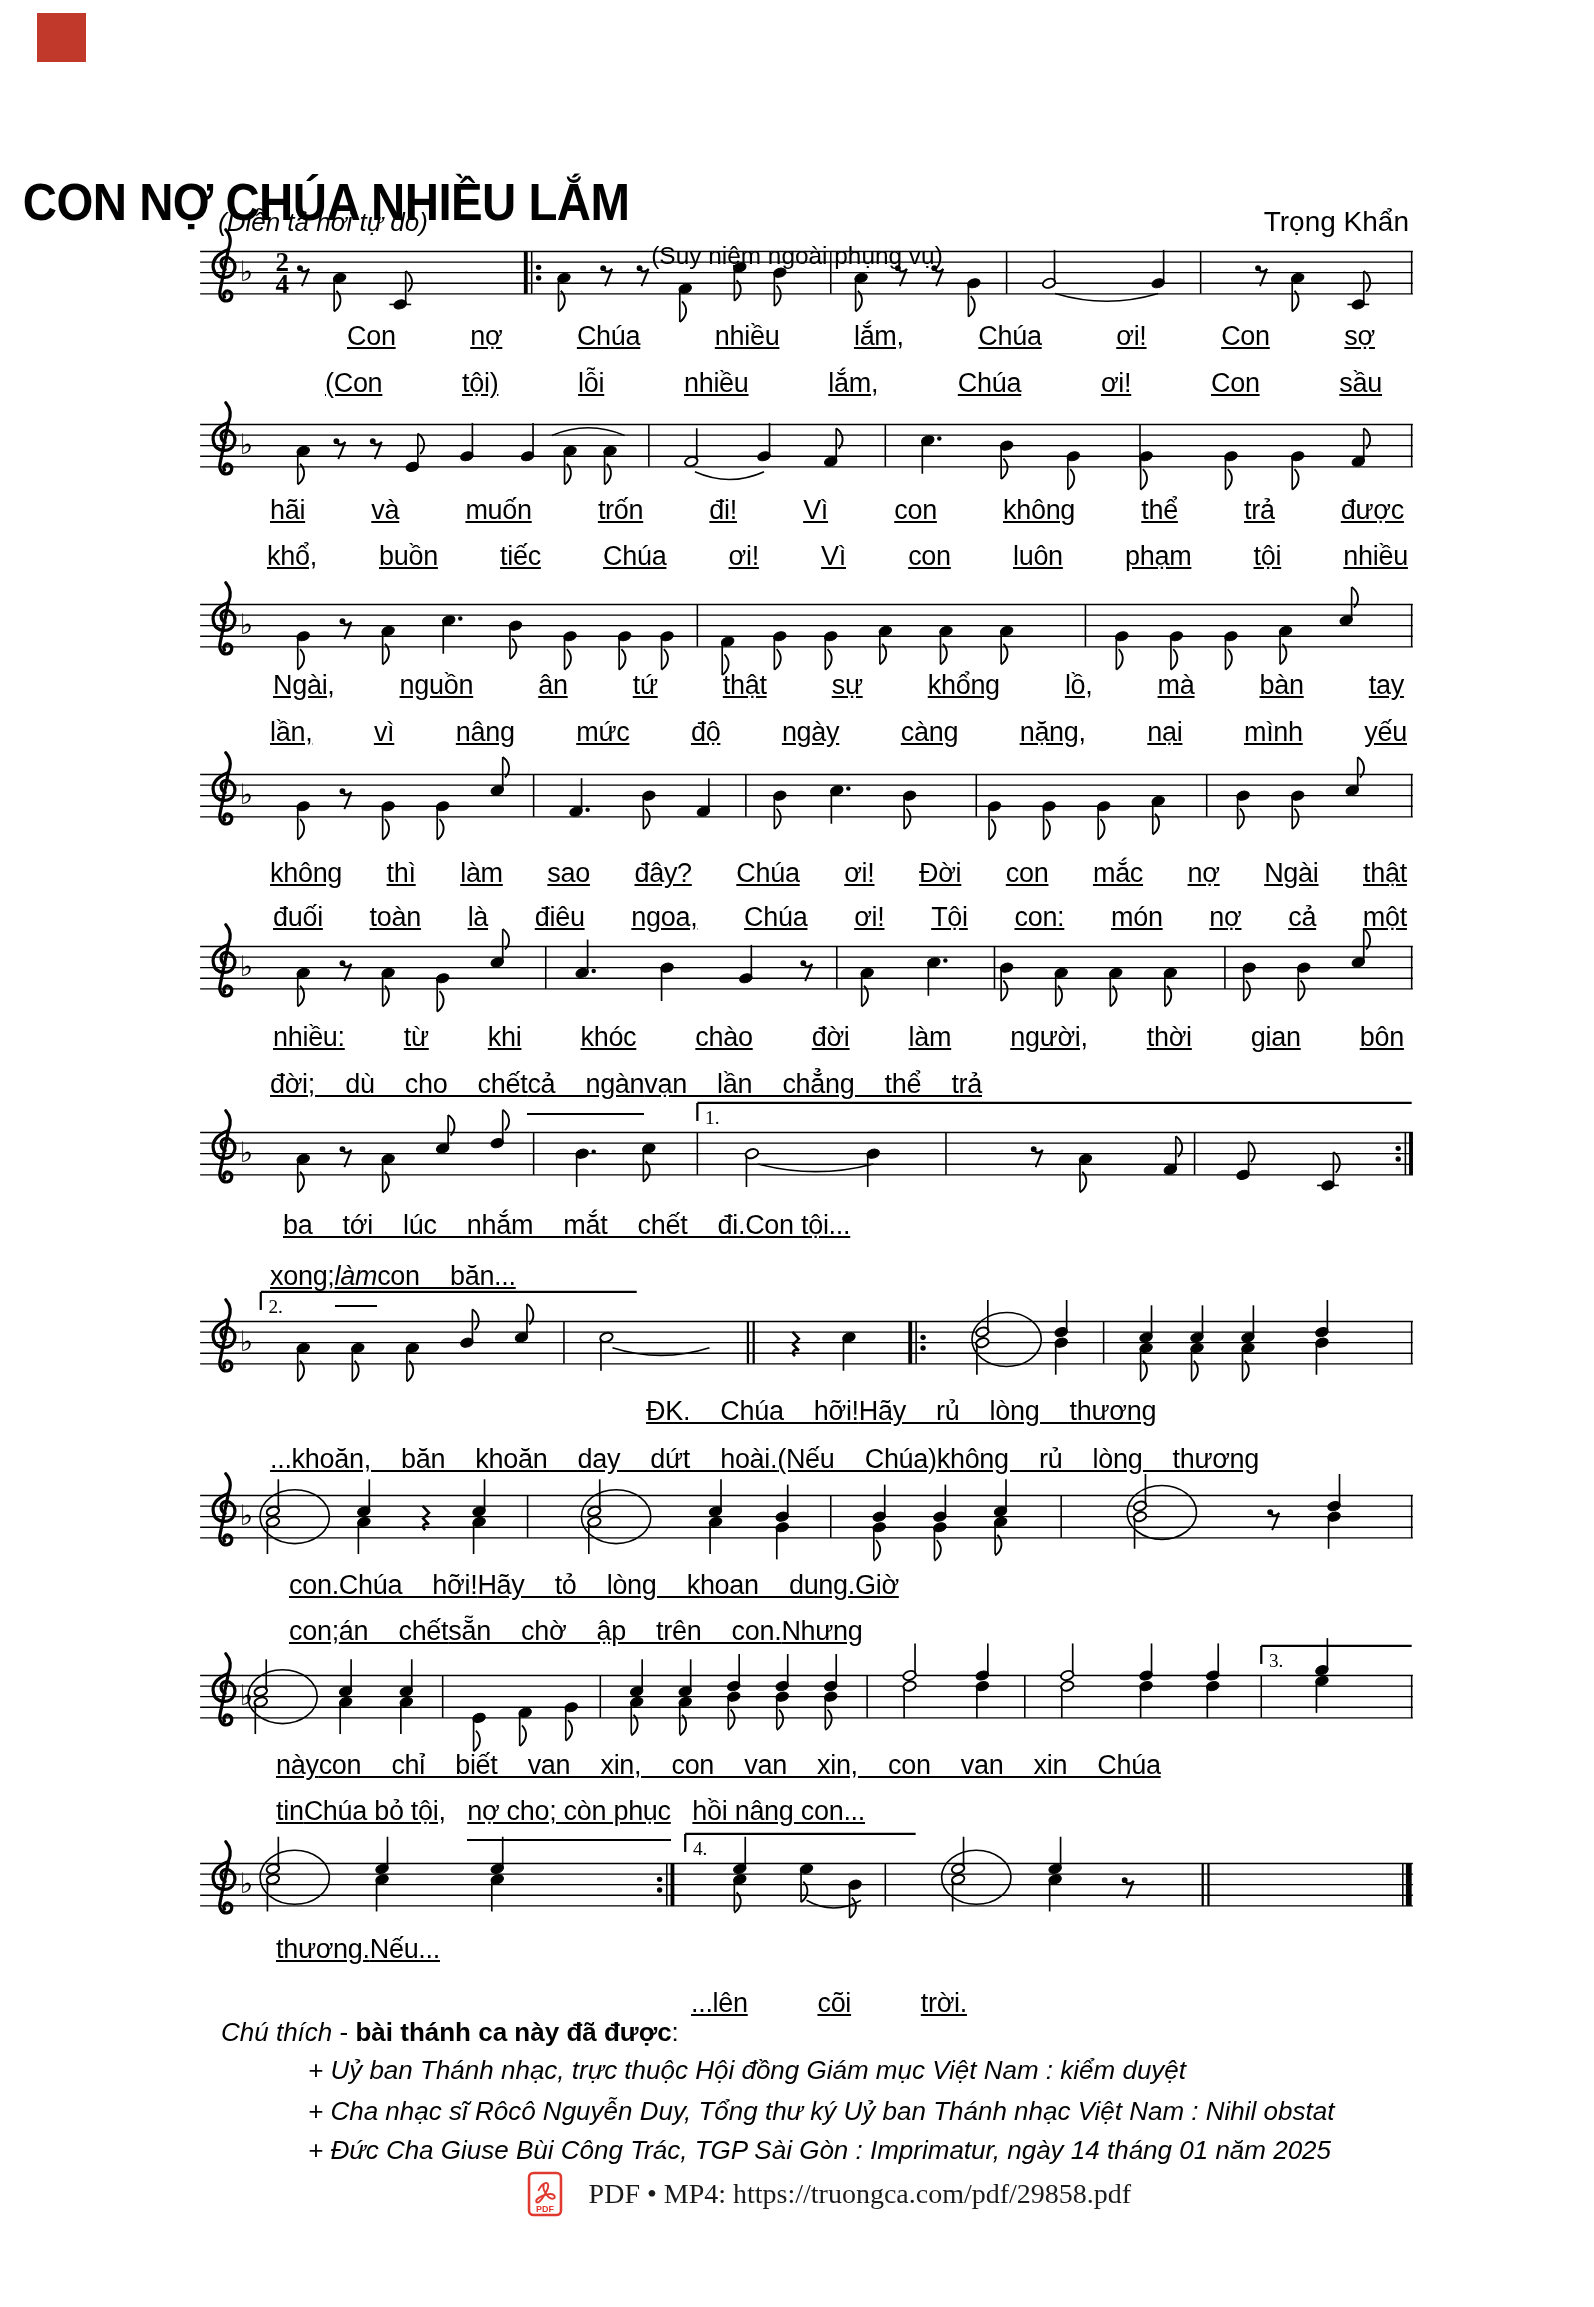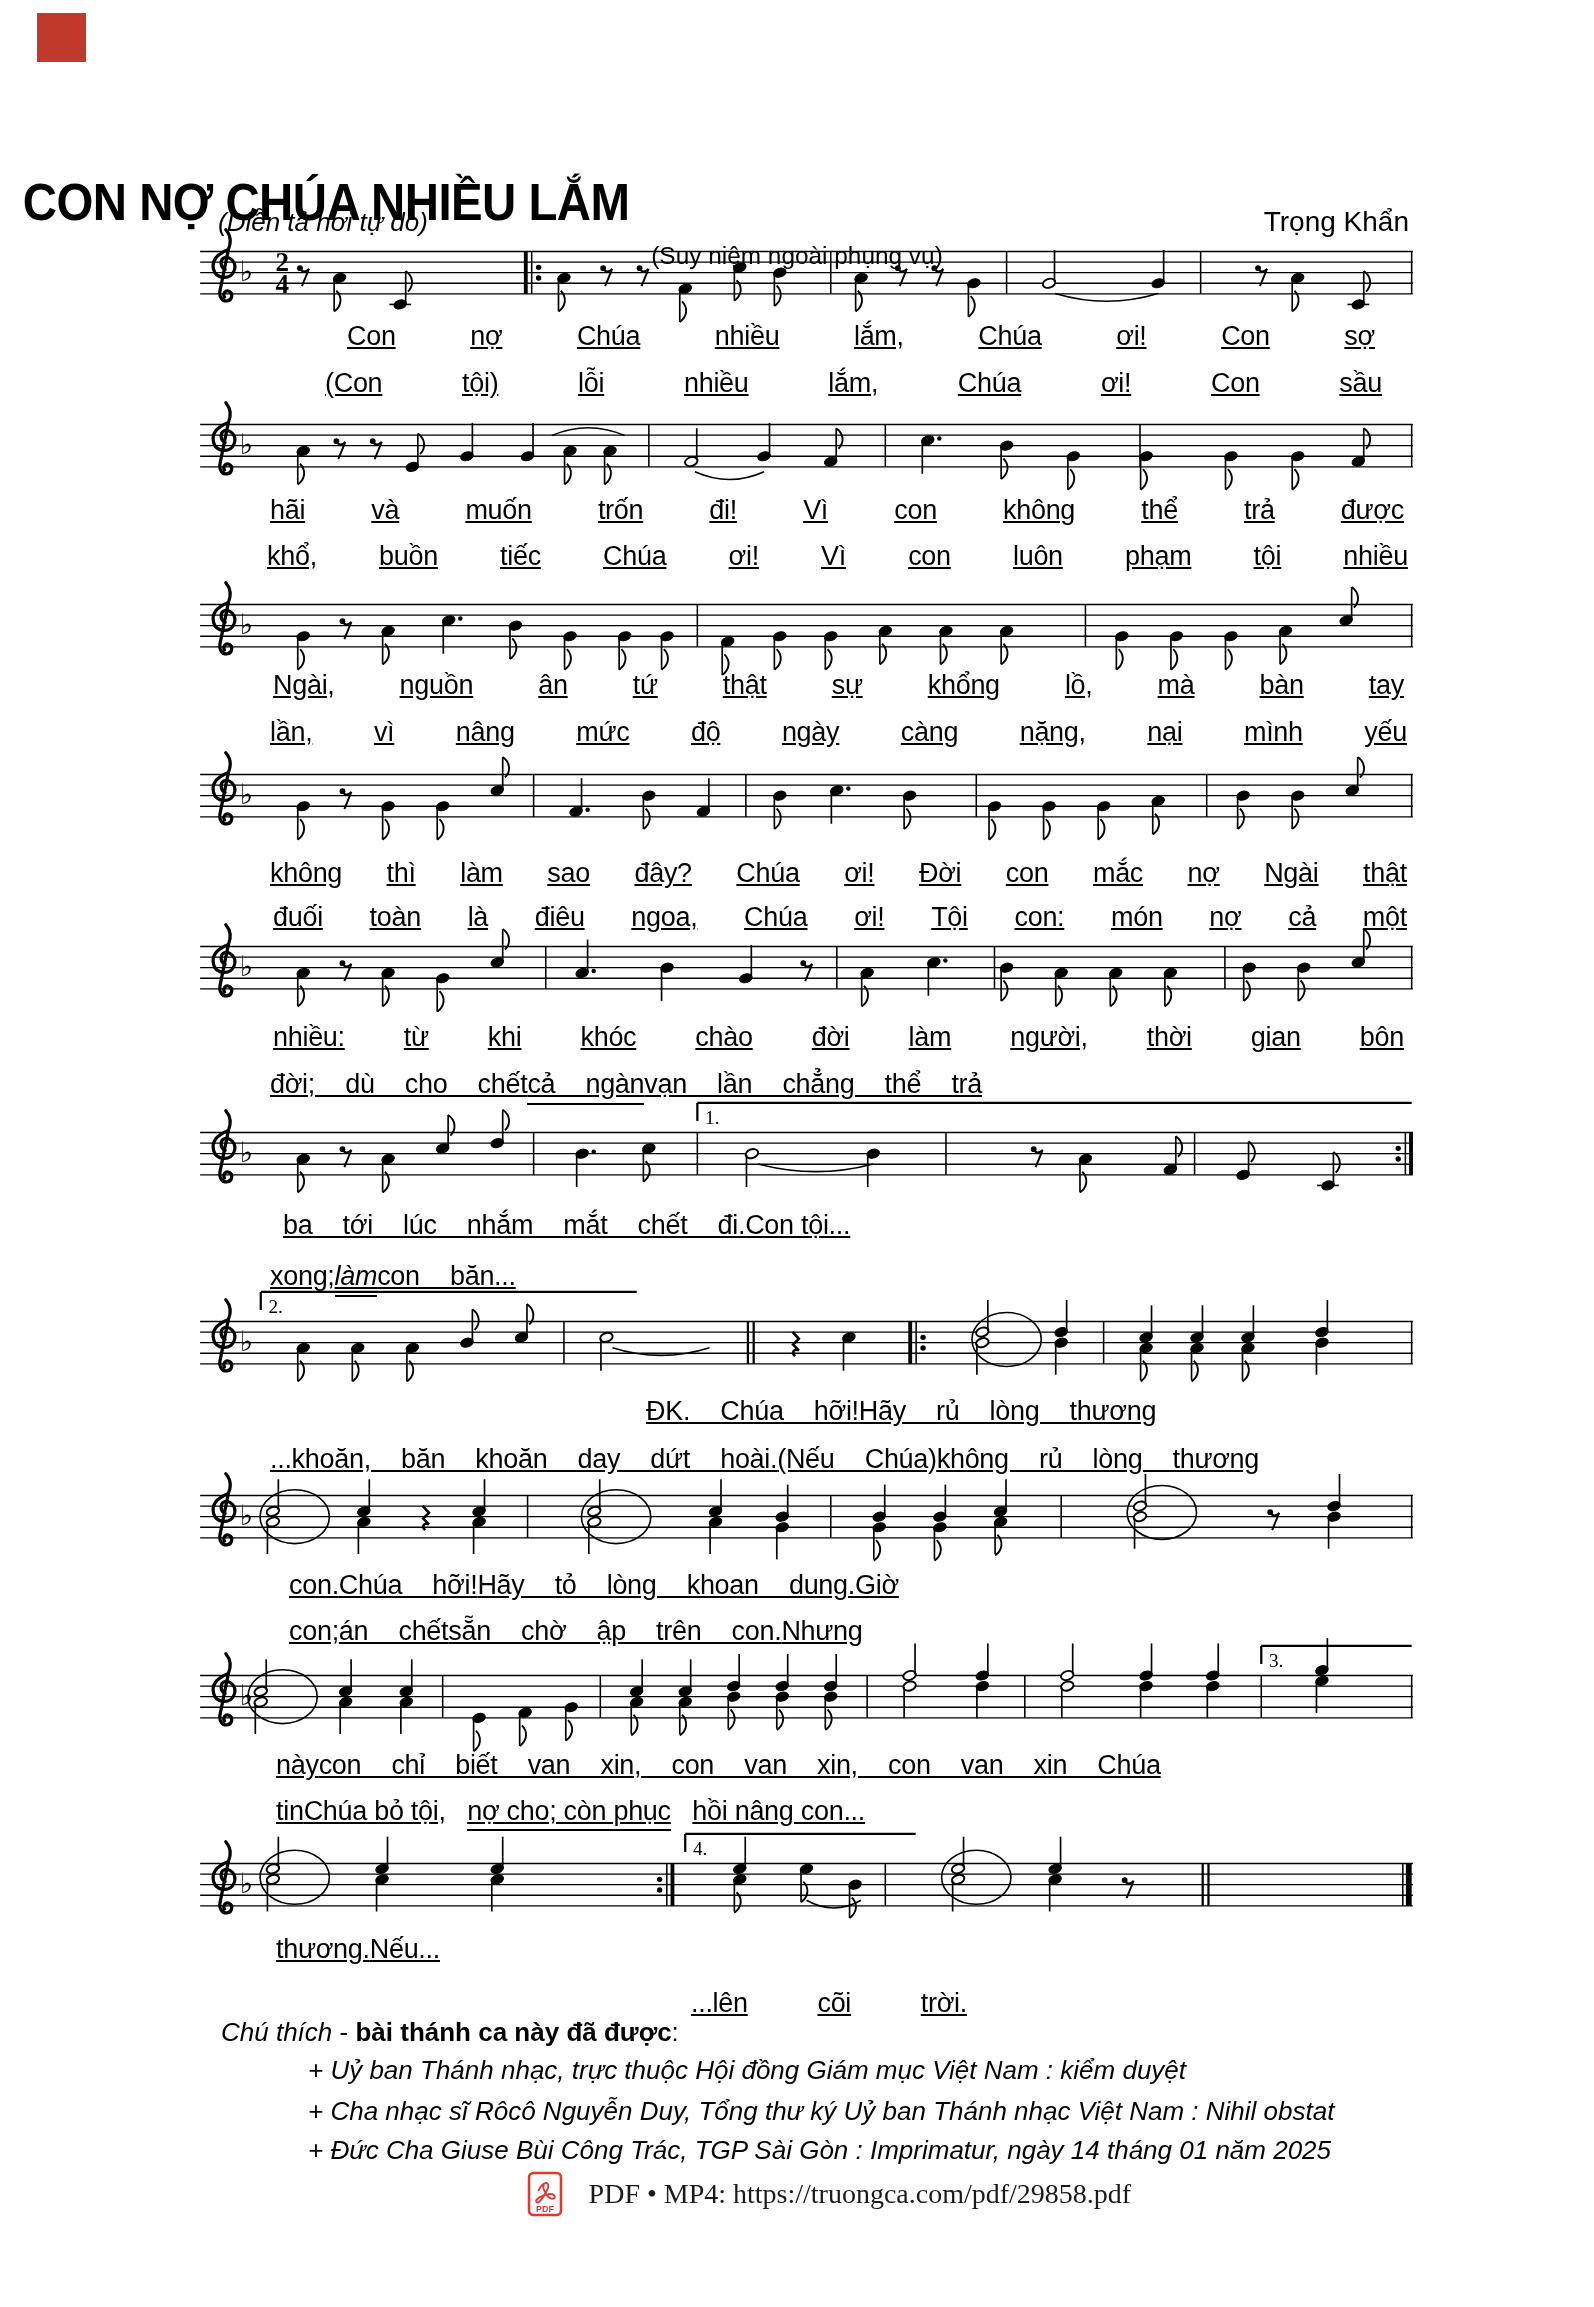--- a/index.html
+++ b/index.html
@@ -10,21 +10,21 @@
          font-size:51px;font-weight:bold;line-height:1;}
   .title span{display:inline-block;transform:scaleX(0.93);letter-spacing:-0.6px;white-space:nowrap;}
   .tempo{position:absolute;left:218px;top:207px;font-size:26px;font-style:italic;}
   .subtitle{position:absolute;left:50%;transform:translateX(-50%);top:212px;font-size:24.4px;margin-top:30px;}
   .composer{position:absolute;right:185px;top:206px;font-size:28px;}
   .sys{position:absolute;left:199px;width:1215px;height:154px;}
   .lyr{position:absolute;font-size:27px;line-height:1.15;letter-spacing:-0.3px;white-space:nowrap;text-decoration:underline;}
   .flexrow{display:flex;justify-content:space-between;}
   .segrow{display:flex;}
   .ws{word-spacing:0.85em;}
-  .ul{border-bottom:2.6px solid #000;padding-bottom:3px;}
+  .ul{border-bottom:2.6px solid #000;padding-bottom:13px;}
   .it{font-style:italic;}
   .b{font-weight:bold;}
   .gapr{margin-right:0.8em;}
   #r1a{top:321px;left:347px;width:1028px}
   #r1b{top:368px;left:325px;width:1057px}
   #r2a{top:495px;left:270px;width:1134px}
   #r2b{top:541px;left:267px;width:1141px}
   #r3a{top:670px;left:273px;width:1131px}
   #r3b{top:717px;left:270px;width:1137px}
   #r4a{top:858px;left:270px;width:1137px}

